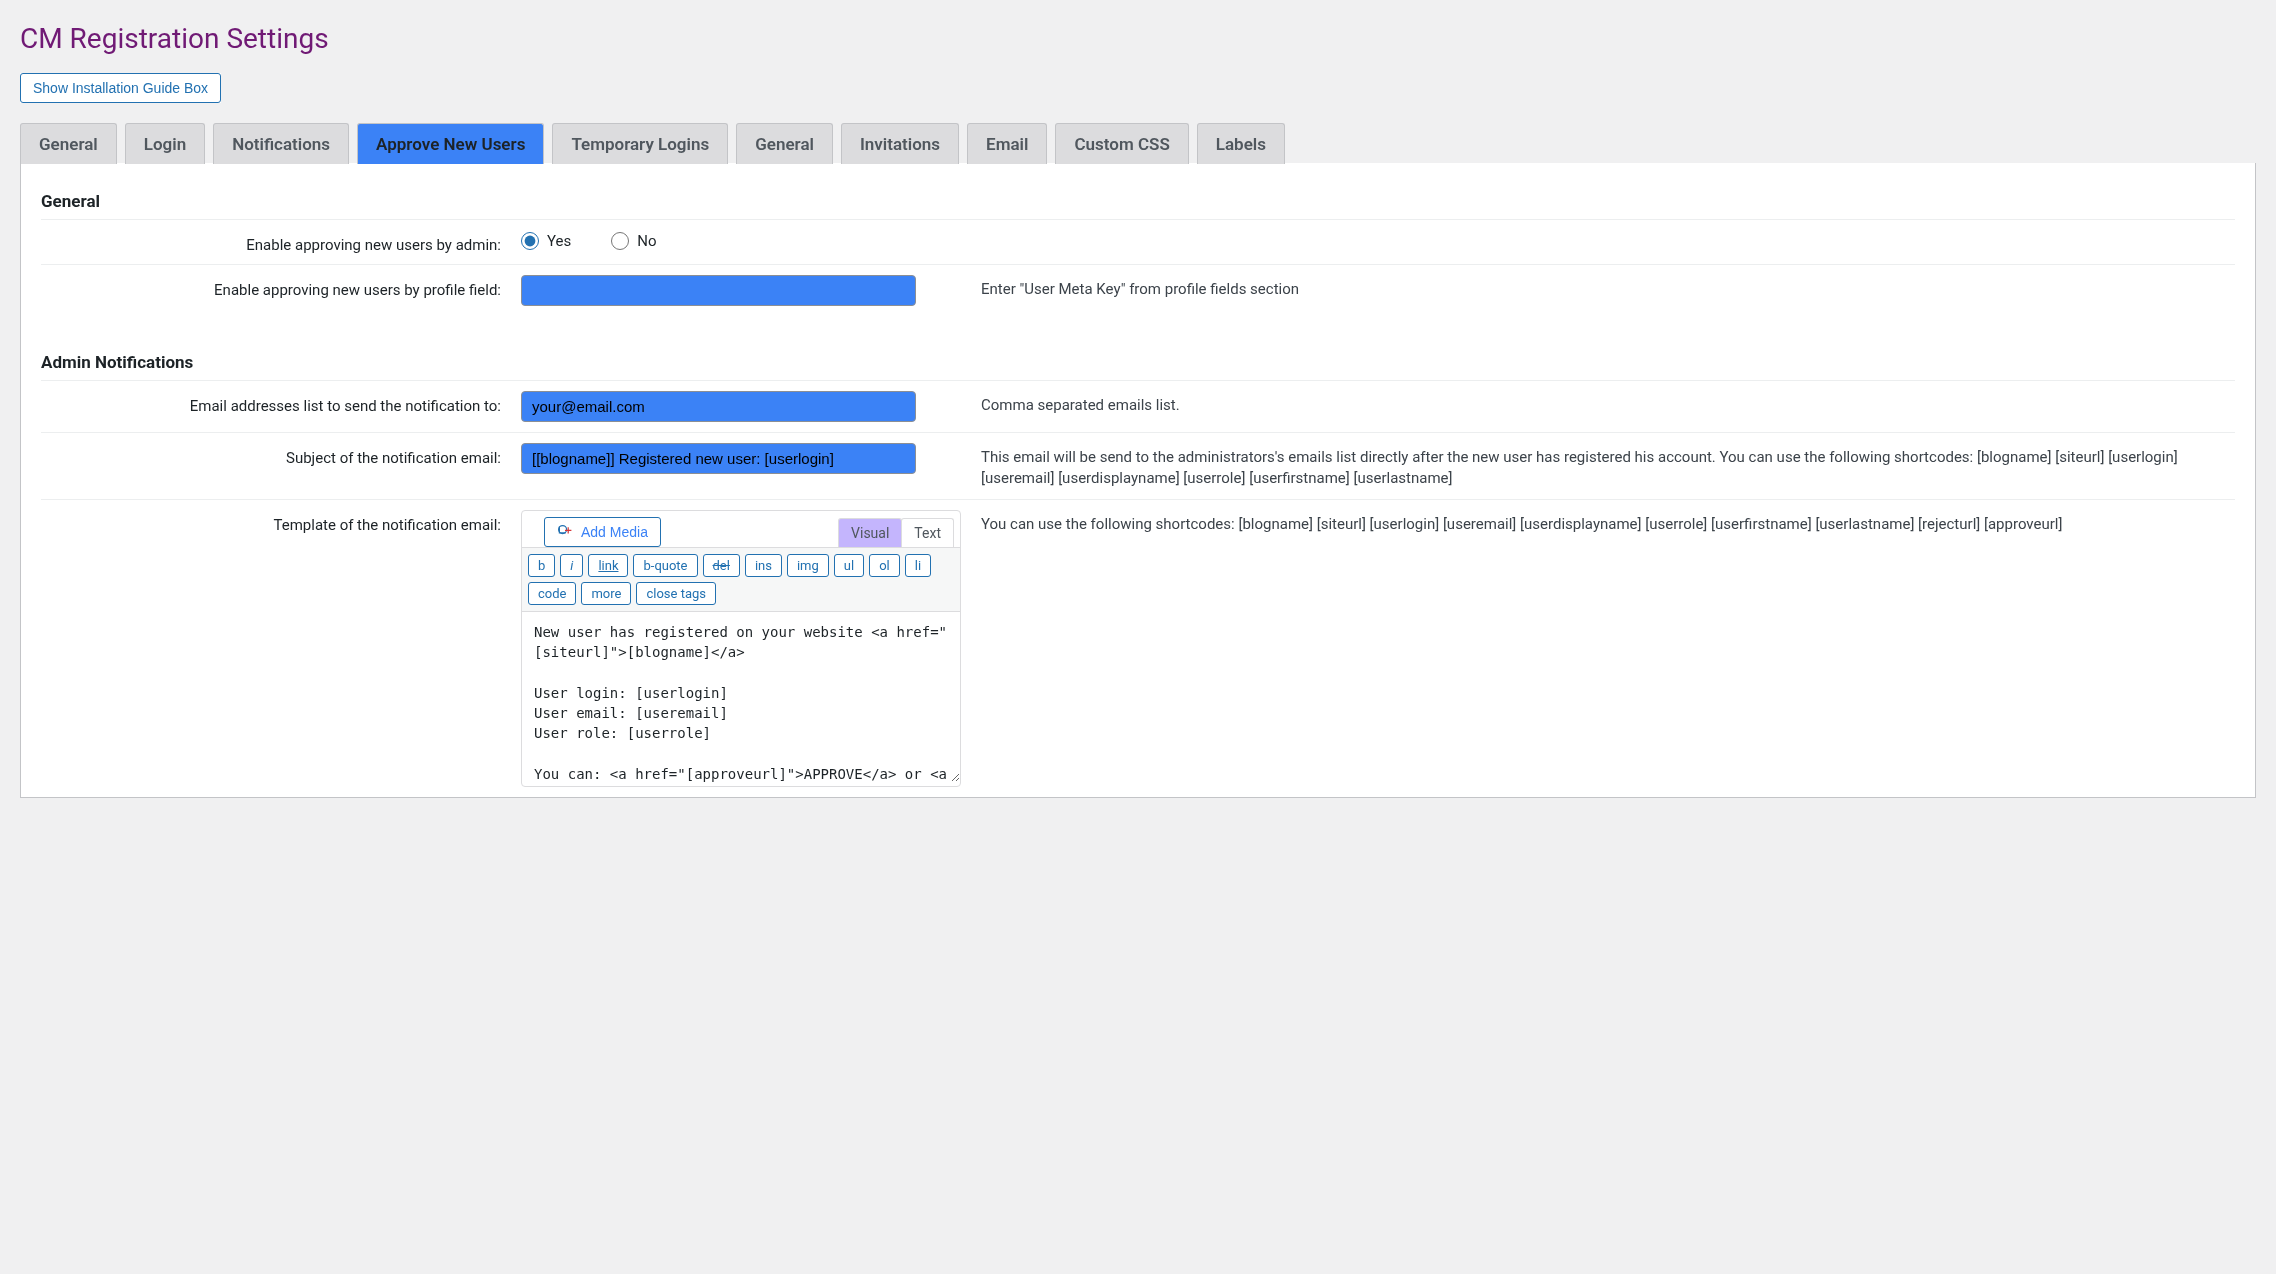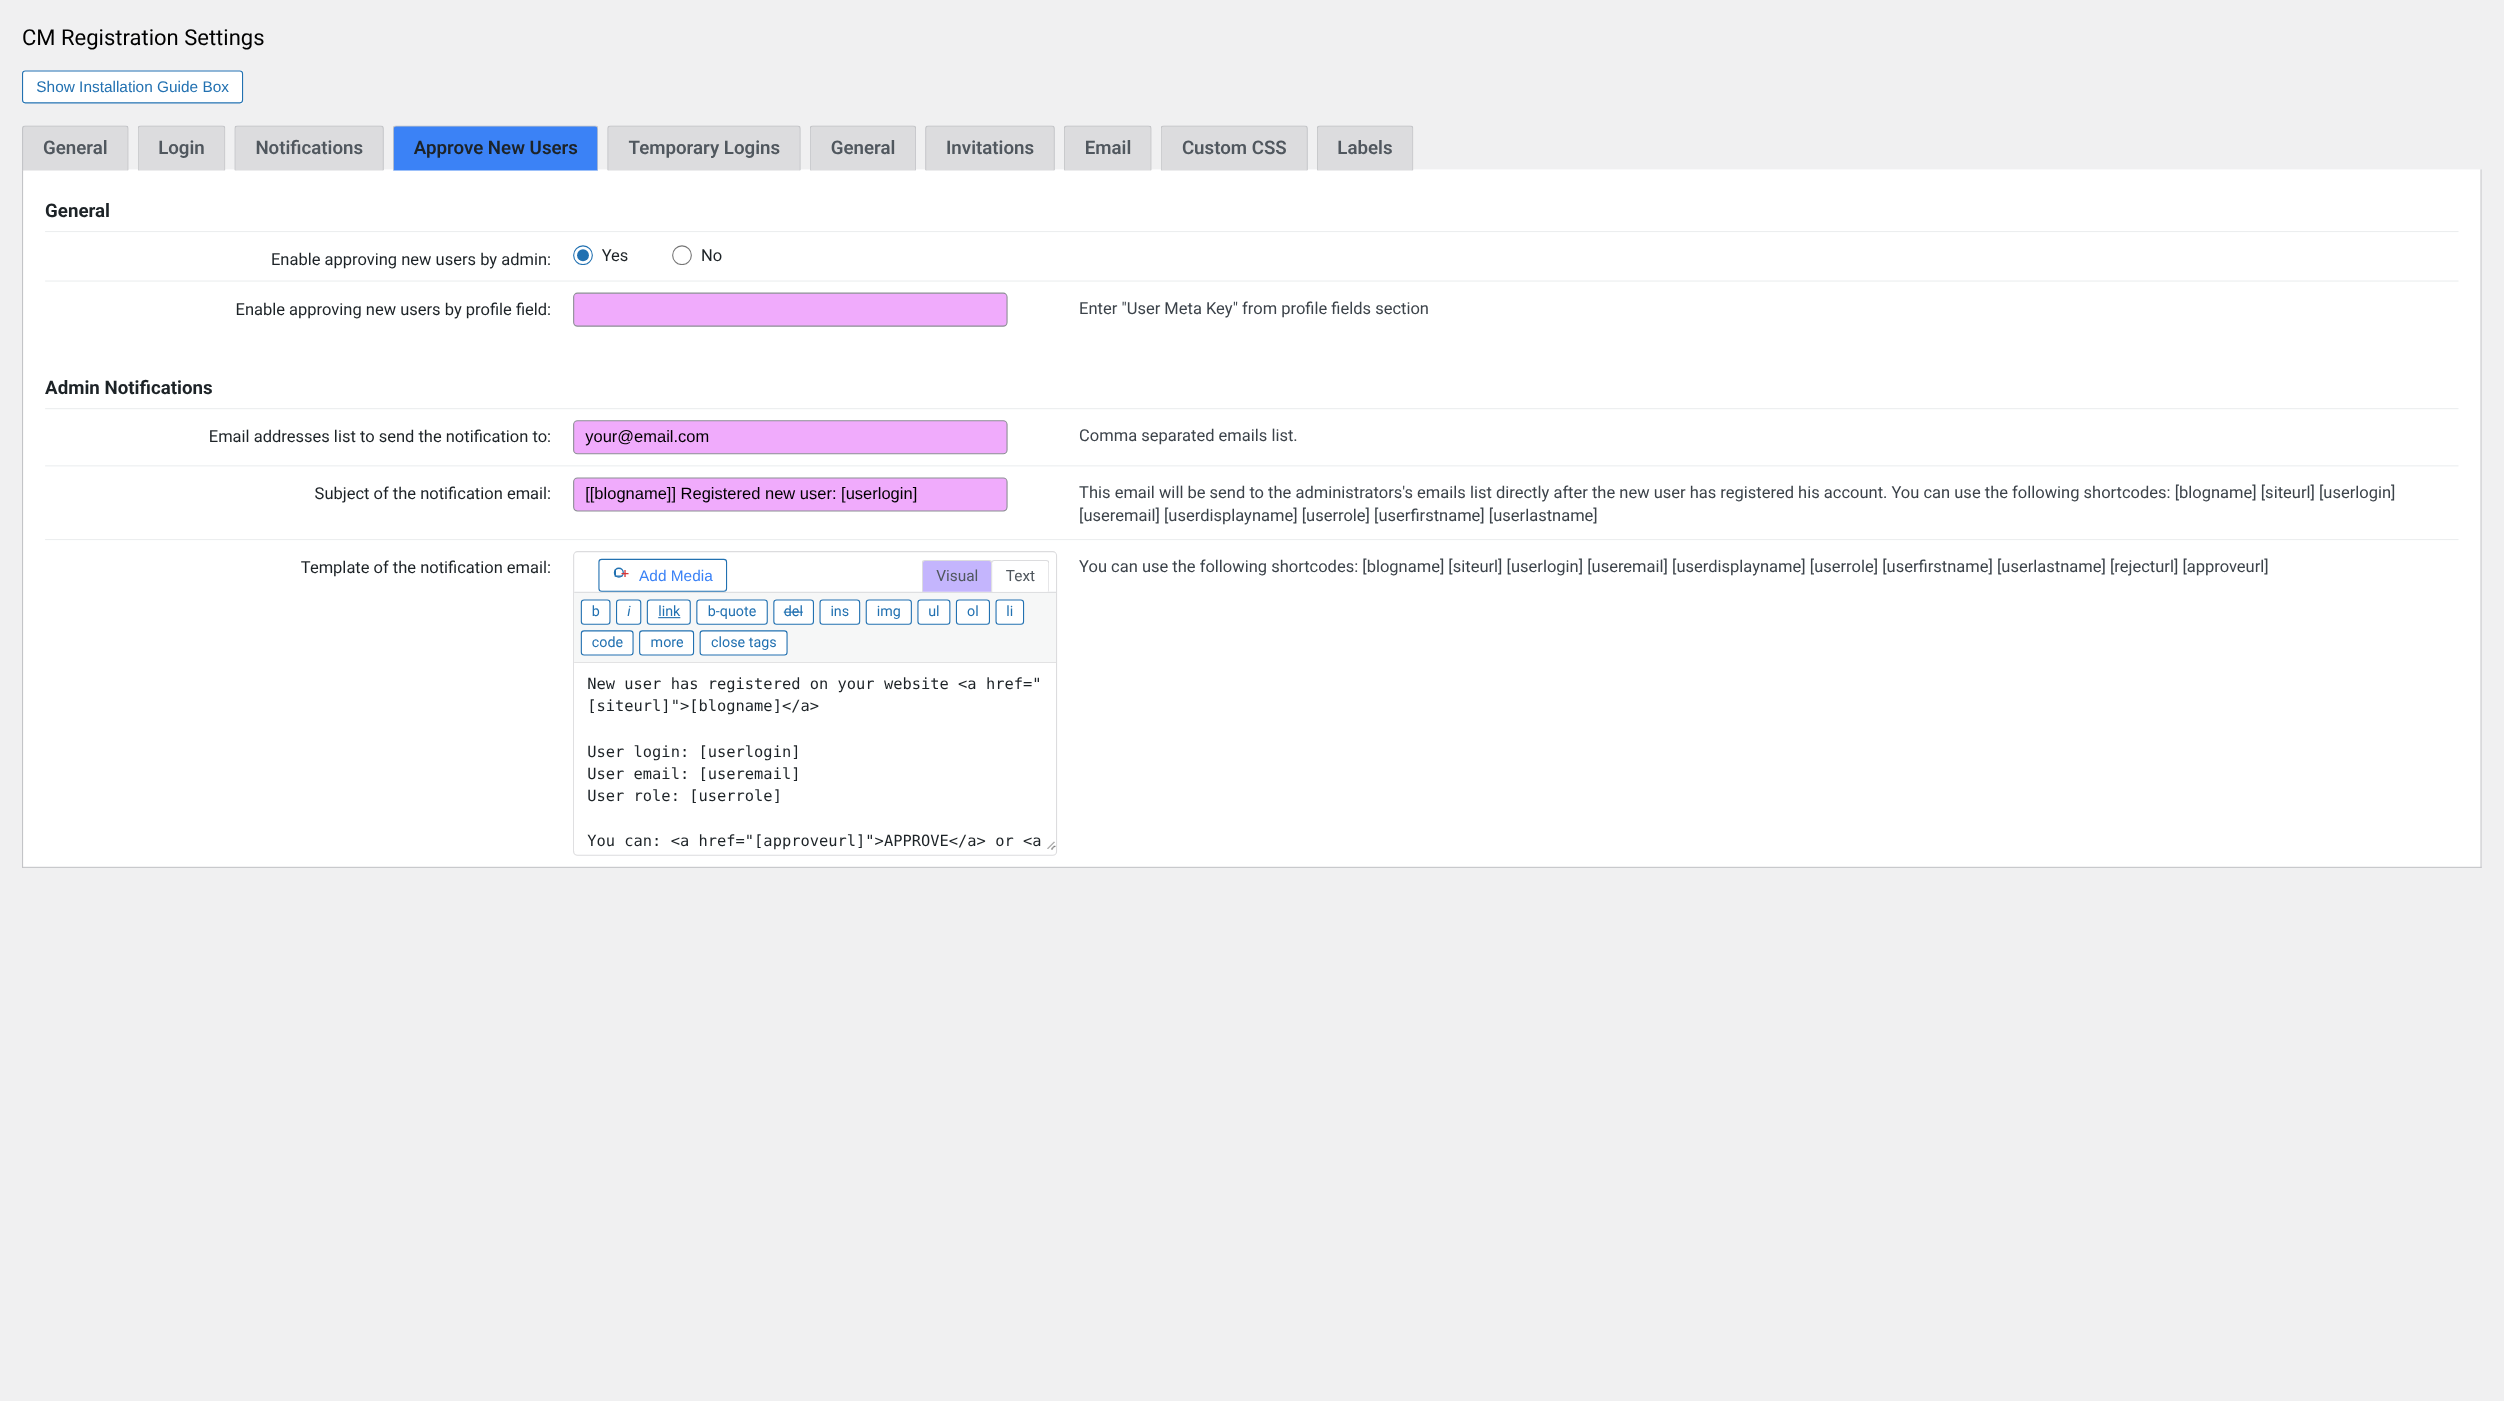--- a/index.html
+++ b/index.html
@@ -3,23 +3,23 @@
 <meta charset="utf-8">
 <style>
   * { box-sizing: border-box; margin: 0; padding: 0; }
   body {
     background: #f0f0f1;
     font-family: -apple-system, BlinkMacSystemFont, "Segoe UI", Roboto, sans-serif;
     color: #1d2327;
     padding: 10px 20px 0 20px;
   }
   h1.page-title {
-    font-size: 20px;
+    font-size: 28px;
     font-weight: 400;
-    color: #000000;
+    color: #701a75;
     margin: 12px 0 18px 0;
   }
   .guide-box-wrap {
     background: #fff;
     display: inline-block;
     padding: 0;
     margin-bottom: 20px;
   }
   .guide-button {
     background: #fff;
@@ -107,21 +107,21 @@
   input[type=radio] {
     width: 18px; height: 18px;
     accent-color: #2271b1;
   }
   input[type=text].text-input {
     width: 395px;
     padding: 6px 10px;
     font-size: 15px;
     border: 1px solid #8c8f94;
     border-radius: 4px;
-    background: #f0abfc;
+    background: #3b82f6;
   }
   .editor-wrap {
     border: 1px solid #dcdcde;
     border-radius: 4px;
     width: 440px;
     background: #fff;
   }
   .editor-top {
     display: flex;
     justify-content: space-between;

